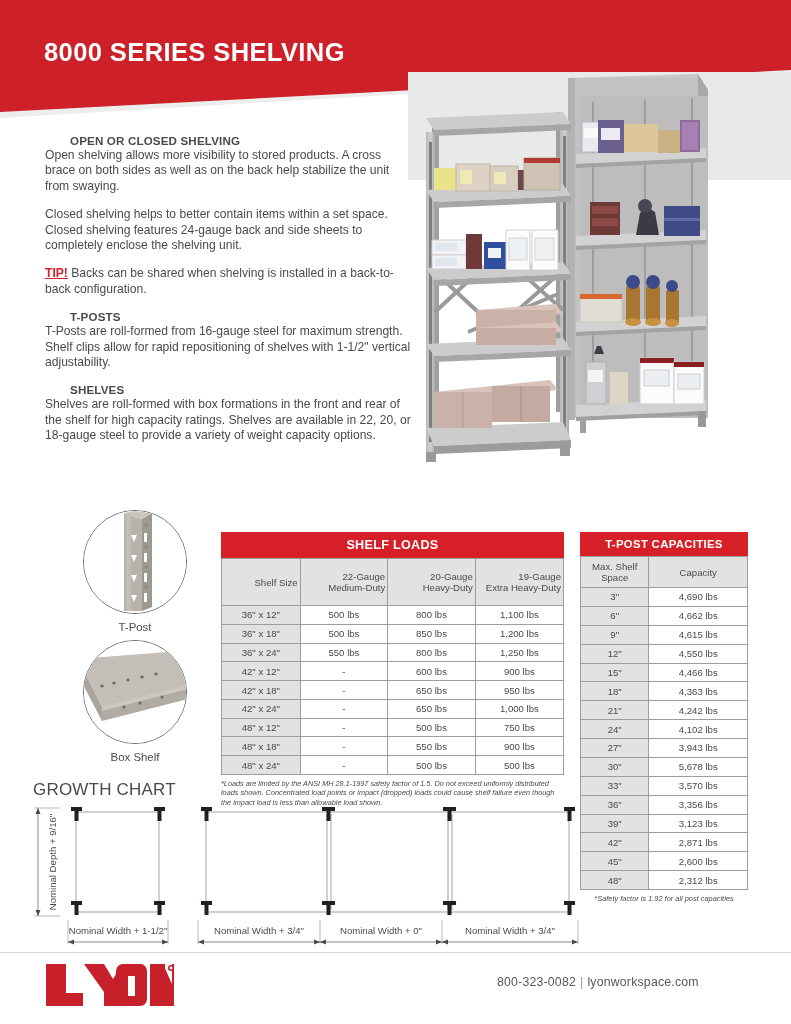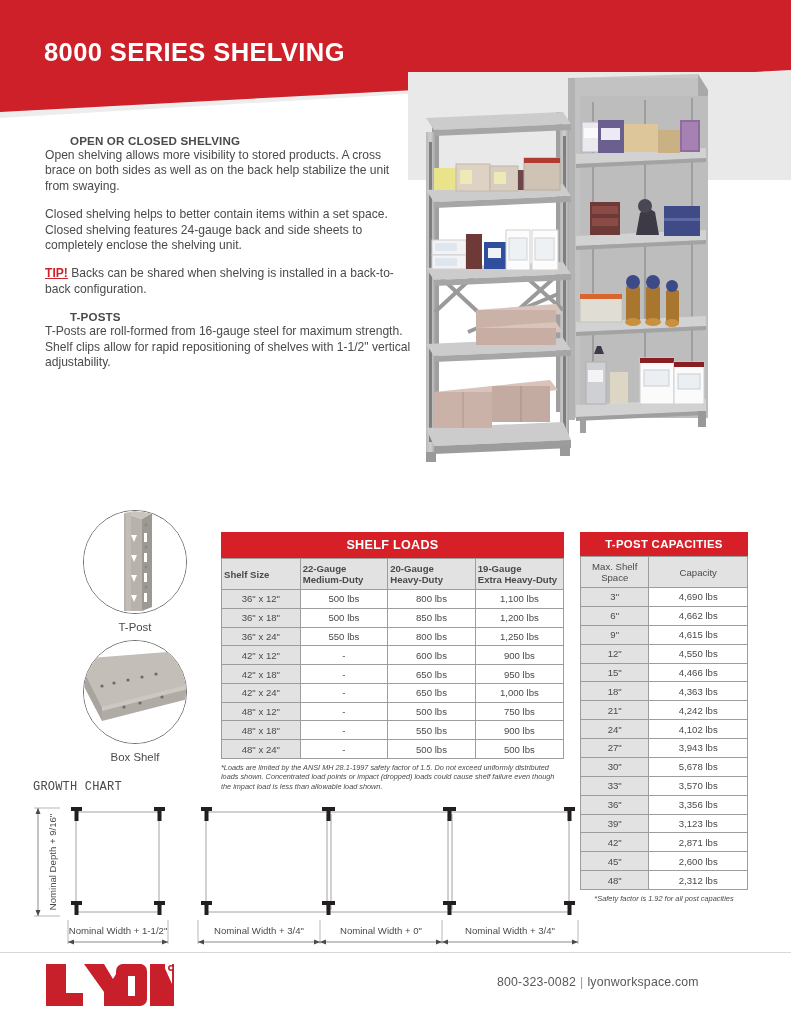--- a/index.html
+++ b/index.html
@@ -76,22 +76,22 @@
     background: #d71f27; color: #ffffff; text-align: center;
     font-weight: bold; letter-spacing: 0.3px; margin-top: 40px;
   }
   table { border-collapse: collapse; width: 100%; }
   td, th { border: 1px solid #9d9d9d; }
 
   #shelf-loads-table { position: absolute; left: 221px; top: 492px; width: 343px; }
   #shelf-loads-table .tbl-banner { font-size: 12.6px; padding: 6px 0 6px; }
   #shelf-loads-table table { font-size: 9.6px; }
   #shelf-loads-table th {
-    background: #e2e2e2; color: #4a4a4a; font-weight: bold;
-    text-align: left; padding: 4px 2px; line-height: 11px;
+    background: #e2e2e2; color: #4a4a4a; font-weight: normal;
+    text-align: right; padding: 12px 2px; line-height: 11px;
   }
   #shelf-loads-table td {
     text-align: center; padding: 3.4px 2px; background: #ffffff; color: #4a4a4a;
   }
   #shelf-loads-table td.sz { background: #e2e2e2; }
   .footnote {
     font-size: 7.3px; line-height: 9.3px; color: #4a4a4a;
     font-style: italic; margin-top: 4px;
   }
 
@@ -104,21 +104,21 @@
   }
   #tpost-table td {
     text-align: center; padding: 3.45px 2px; background: #ffffff; color: #4a4a4a;
   }
   #tpost-table td.sp { background: #e2e2e2; }
   #tpost-table .footnote { text-align: center; font-size: 7.4px; }
 
   
   .growth-title {
     position: absolute; left: 33px; top: 780px;
-    font-size: 12px; color: #4a4a4a; letter-spacing: 0.2px; font-family: Liberation Mono, monospace;
+    font-size: 17px; color: #4a4a4a; letter-spacing: 0.2px;
   }
   .growth-svg { position: absolute; left: 30px; top: 798px; }
 
   
   .footer-rule {
     position: absolute; left: 0; top: 952px; width: 791px; height: 1px;
     background: #d8d8d8;
   }
   .logo { position: absolute; left: 44px; top: 962px; }
   .footer-contact {
@@ -311,20 +311,24 @@
     </div>
     <div class="blk">
       <p>Closed shelving helps to better contain items within a set space. Closed shelving features 24-gauge back and side sheets to completely enclose the shelving unit.</p>
     </div>
     <div class="blk">
       <p><span class="tip">TIP!</span><span> Backs can be shared when shelving is installed in a back-to-back configuration.</span></p>
     </div>
     <div class="blk">
       <h3>T-POSTS</h3>
       <p>T-Posts are roll-formed from 16-gauge steel for maximum strength. Shelf clips allow for rapid repositioning of shelves with 1-1/2" vertical adjustability.</p>
+    </div>
+    <div class="blk">
+      <h3>SHELVES</h3>
+      <p>Shelves are roll-formed with box formations in the front and rear of the shelf for high capacity ratings. Shelves are available in 22, 20, or 18-gauge steel to provide a variety of weight capacity options.</p>
     </div>
   </div>
 
   <div class="circ-block" style="left:83px; top:640px;">
     <div class="circ">
       <svg width="104" height="104" viewBox="0 0 104 104">
         <rect x="0" y="0" width="104" height="104" fill="#ffffff"></rect>
         <polygon points="-6,18 96,10 112,42 18,66" fill="#c3beb8"></polygon>
         <polygon points="-6,18 18,66 18,80 -6,34" fill="#a9a49e"></polygon>
         <polygon points="18,66 112,42 112,56 18,80" fill="#b0aba5"></polygon>

